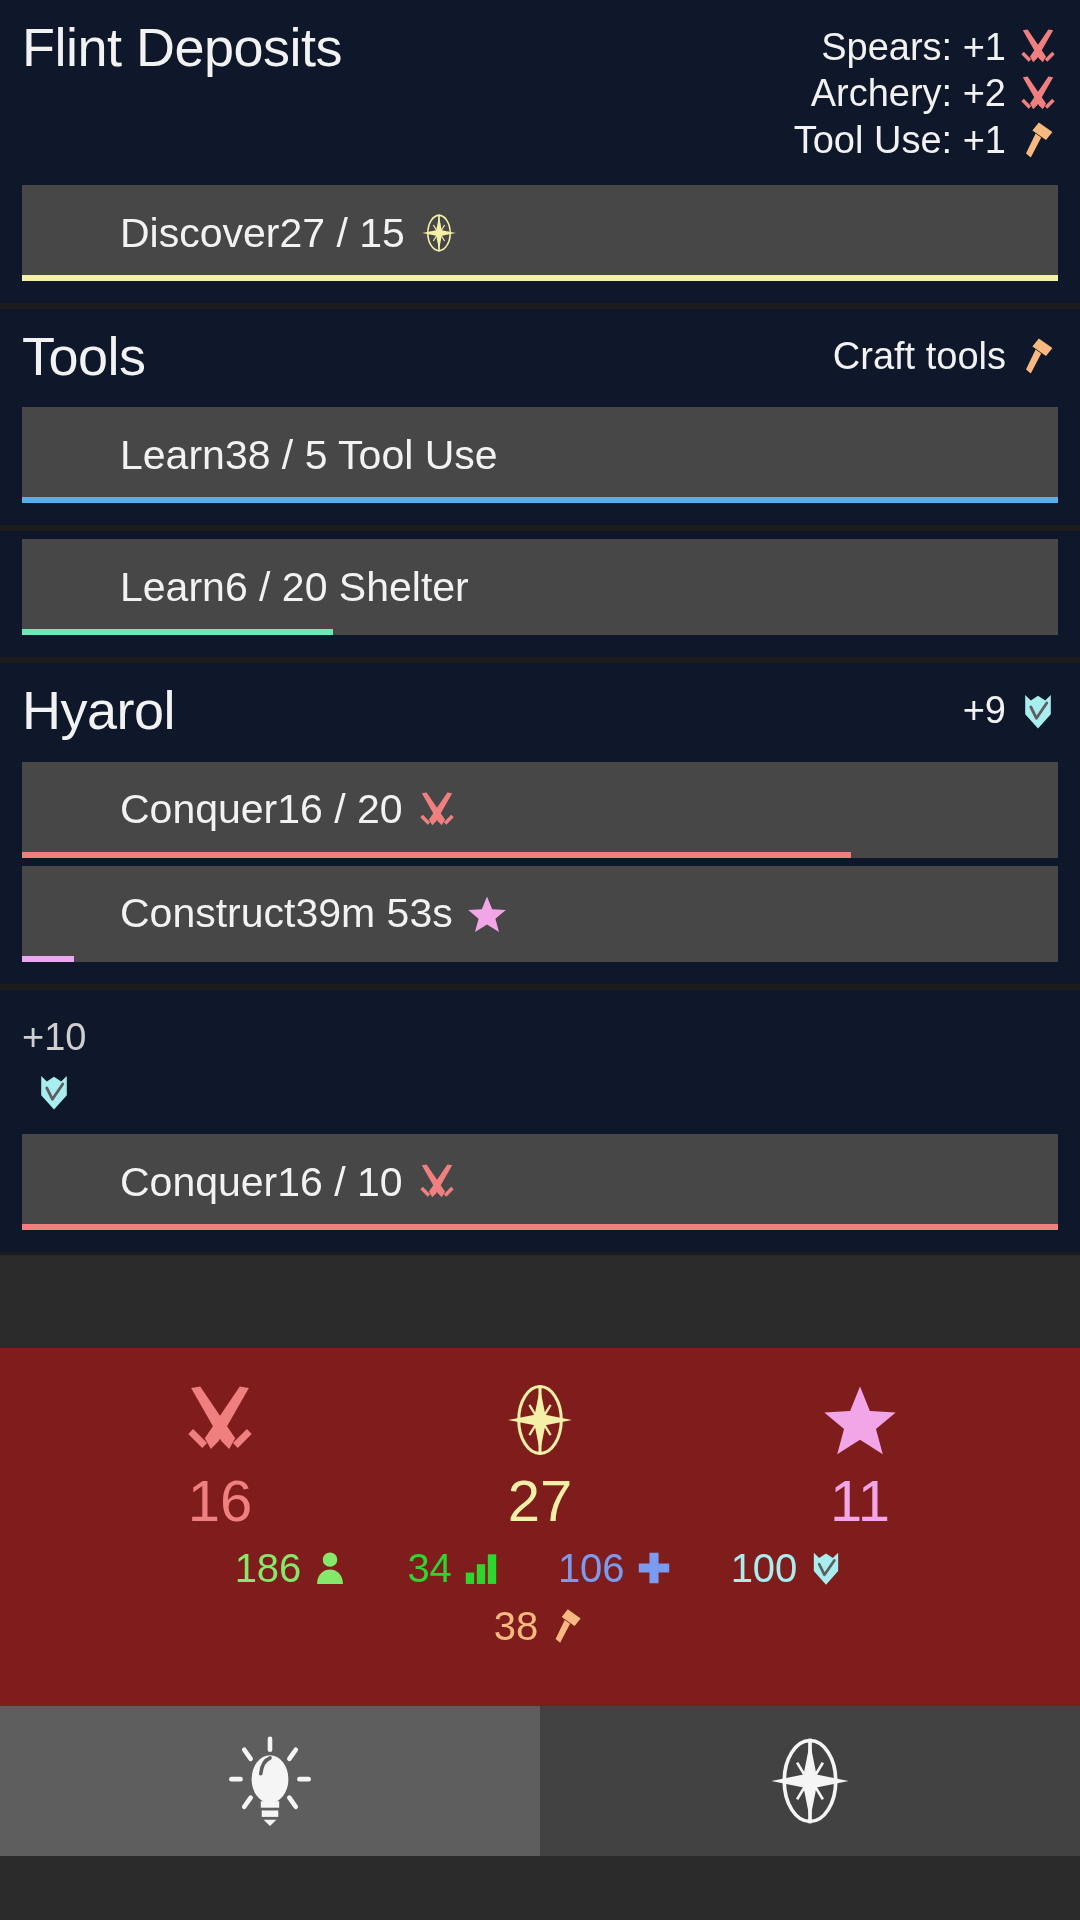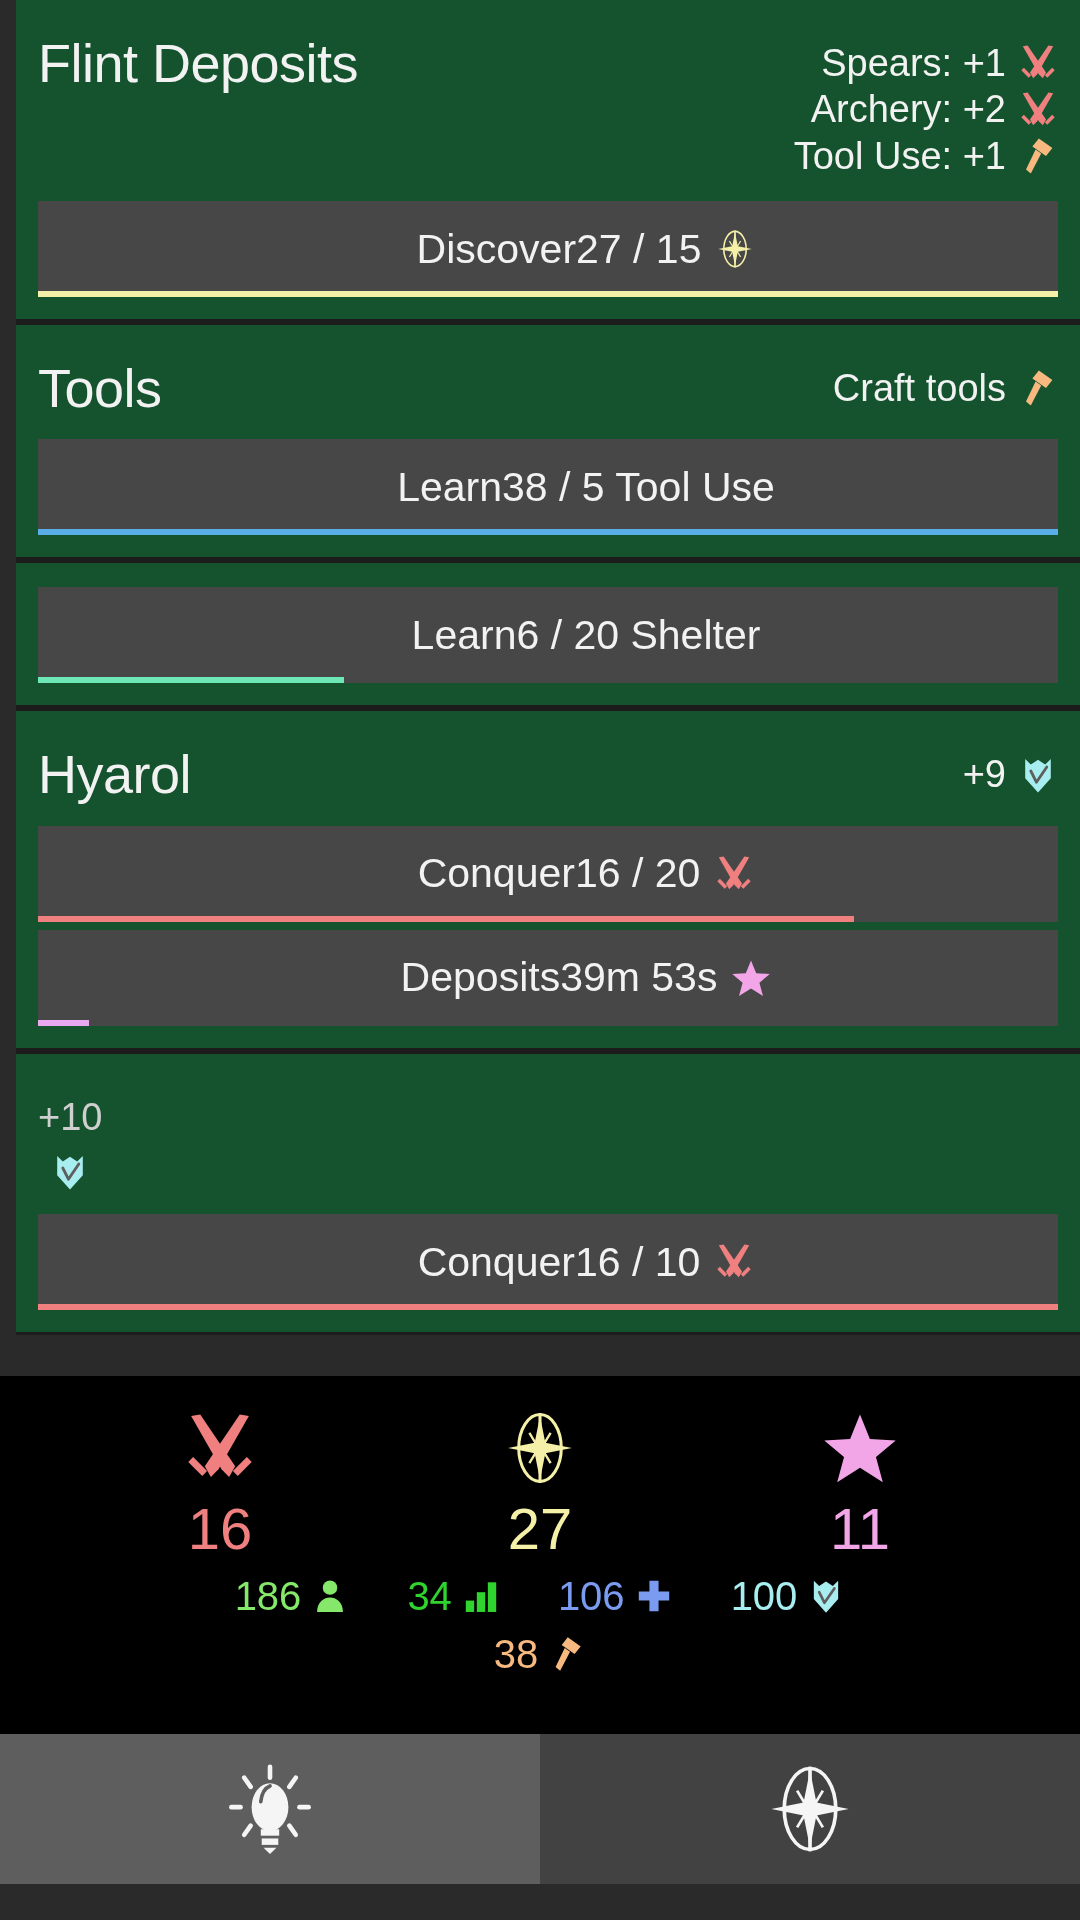--- a/index.html
+++ b/index.html
@@ -8,26 +8,25 @@
     background:#1c1c1c;
     font-family:"Liberation Sans", sans-serif;
     overflow:hidden;
   }
   #app { position:relative; width:1080px; height:1920px; background:#2a2a2a; }
 
   
   #cards { position:absolute; top:0; left:0; width:1080px; height:1412px; overflow:hidden; }
 
   .card {
-    background:#14532d;
+    background:#0f172a;
     border-top:3px solid #1c1c1c;
     border-bottom:3px solid #1c1c1c;
-    padding:16px 22px 22px 22px;
+    padding:0 22px 22px 22px;
     position:relative;
-    margin-left:16px;
   }
   .card:first-child { border-top:none; }
 
   .card-head {
     display:flex; align-items:flex-start; justify-content:space-between;
     padding:18px 0 14px 0; min-height:60px;
   }
   .card-title {
     color:#f2f2f2; font-size:54px; line-height:1.08; font-weight:400;
     letter-spacing:-0.5px; white-space:nowrap;
@@ -39,21 +38,21 @@
   }
   .meta-line .ico { flex:0 0 auto; }
 
   
   .row {
     position:relative; background:#474747;
     height:96px; margin-top:8px; overflow:hidden;
   }
   .row-inner {
     position:absolute; inset:0;
-    display:flex; align-items:center; justify-content:center;
+    display:flex; align-items:center; justify-content:flex-start;
     padding:0 22px 0 98px;
   }
   .row-label { color:#f2f2f2; font-size:41px; white-space:nowrap; }
   .row-value {
     display:flex; align-items:center; gap:14px;
     color:#f2f2f2; font-size:41px; white-space:nowrap;
   }
   .bar {
     position:absolute; left:0; bottom:0; height:6px;
   }
@@ -62,22 +61,22 @@
   .card.faded .card-title { color:#aaa; }
   .card.faded .meta-line { color:#cfcfcf;flex-direction:column; }
   #fade-mask {
     position:absolute; left:0; bottom:0; width:1080px; height:120px;
     background:linear-gradient(to bottom, rgba(42,42,42,0) 0%, rgba(42,42,42,0.55) 55%, rgba(42,42,42,0.9) 100%);
     pointer-events:none;
   }
 
   
   #hud {
-    position:absolute; left:0; top:1376px; width:1080px; height:508px;
-    background:#000000;
+    position:absolute; left:0; top:1348px; width:1080px; height:508px;
+    background:#7f1d1d;
   }
   #hud-primary {
     display:flex; align-items:flex-start; justify-content:space-around;
     padding:34px 60px 0 60px;
   }
   .pstat { display:flex; flex-direction:column; align-items:center; gap:14px; width:200px; }
   .pstat .pval { font-size:58px; line-height:1; font-weight:400; }
 
   #hud-secondary {
     display:flex; align-items:center; justify-content:center;
@@ -247,21 +246,21 @@
                     <rect x="66" y="70" width="26" height="9" transform="rotate(-45 79 74)"></rect>
                   </g>
                 </svg>
               </span>
             </div>
           </div>
           <div class="bar" style="width: 80%; background: rgb(240, 128, 128);"></div>
         </div>
         <div class="row">
           <div class="row-inner">
-            <div class="row-label">Deposits</div>
+            <div class="row-label">Construct</div>
             <div class="row-value">
               <span>39m 53s</span>
               <span class="ico" style="display: inline-flex; align-items: center; justify-content: center; width: 40px; height: 40px;">
                 <svg viewBox="0 0 100 100" width="40" height="40">
                   <path d="M50 6 L63 38 L97 40 L71 62 L80 95 L50 76 L20 95 L29 62 L3 40 L37 38 Z" fill="#f2a6e8"></path>
                 </svg>
               </span>
             </div>
           </div>
           <div class="bar" style="width: 5%; background: rgb(233, 168, 240);"></div>

